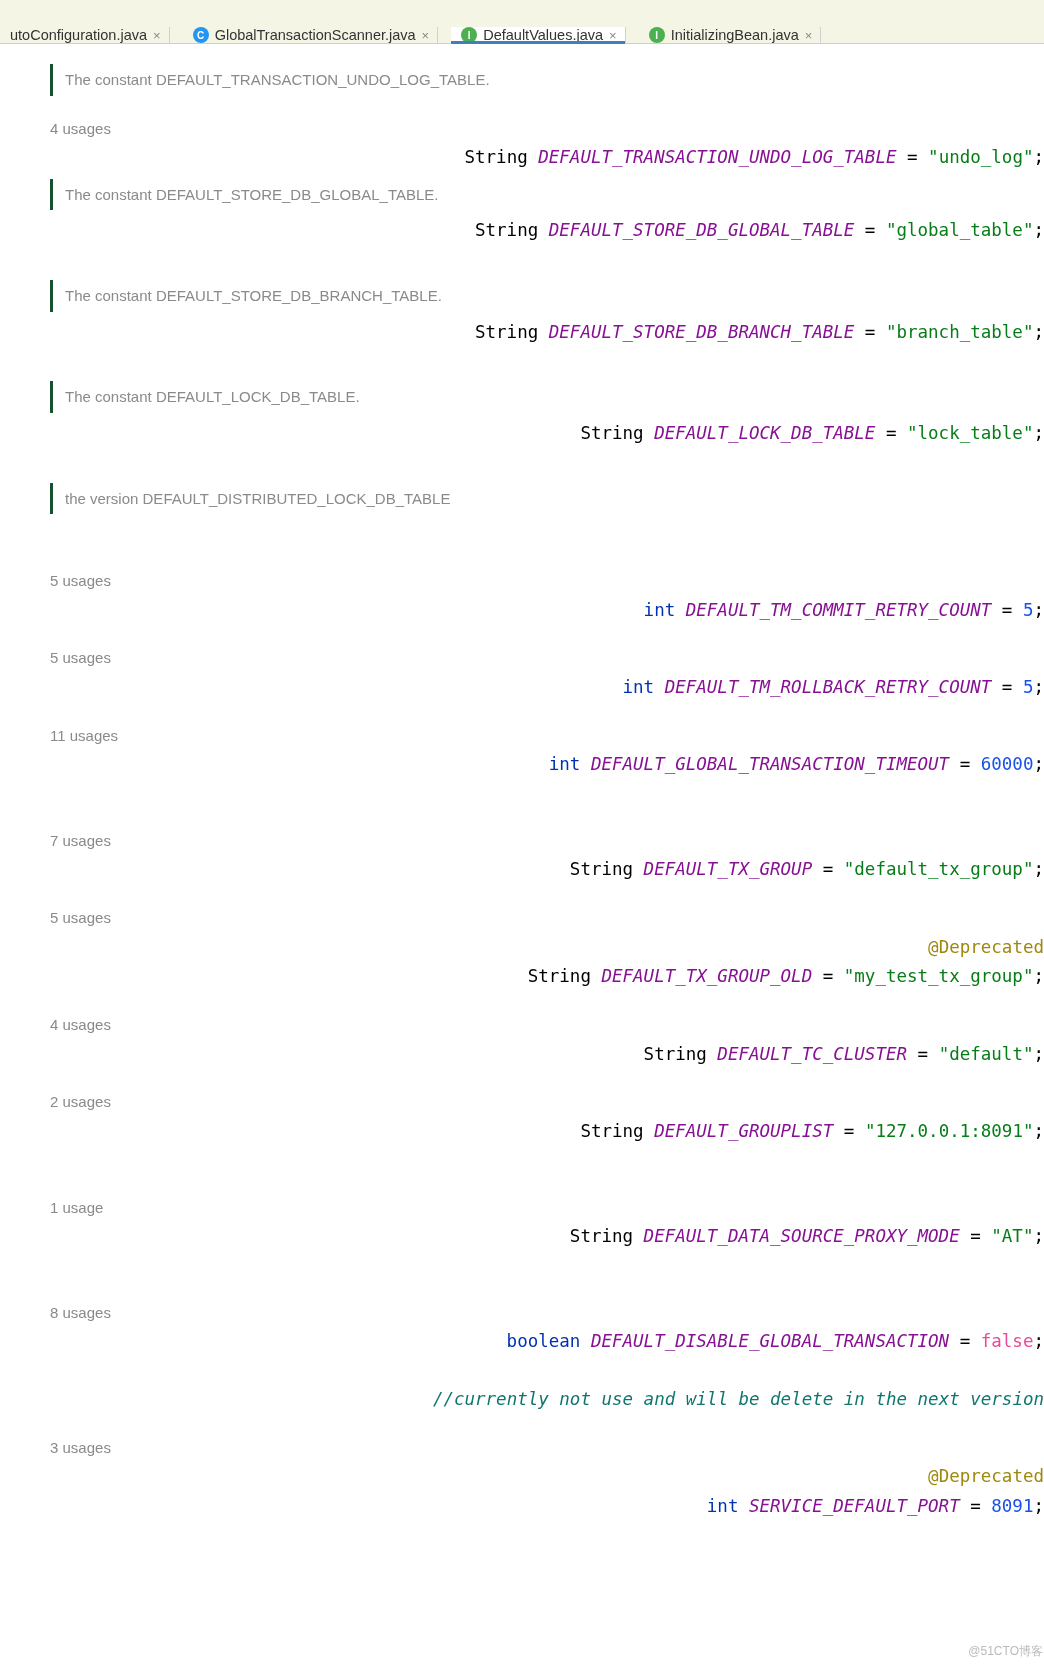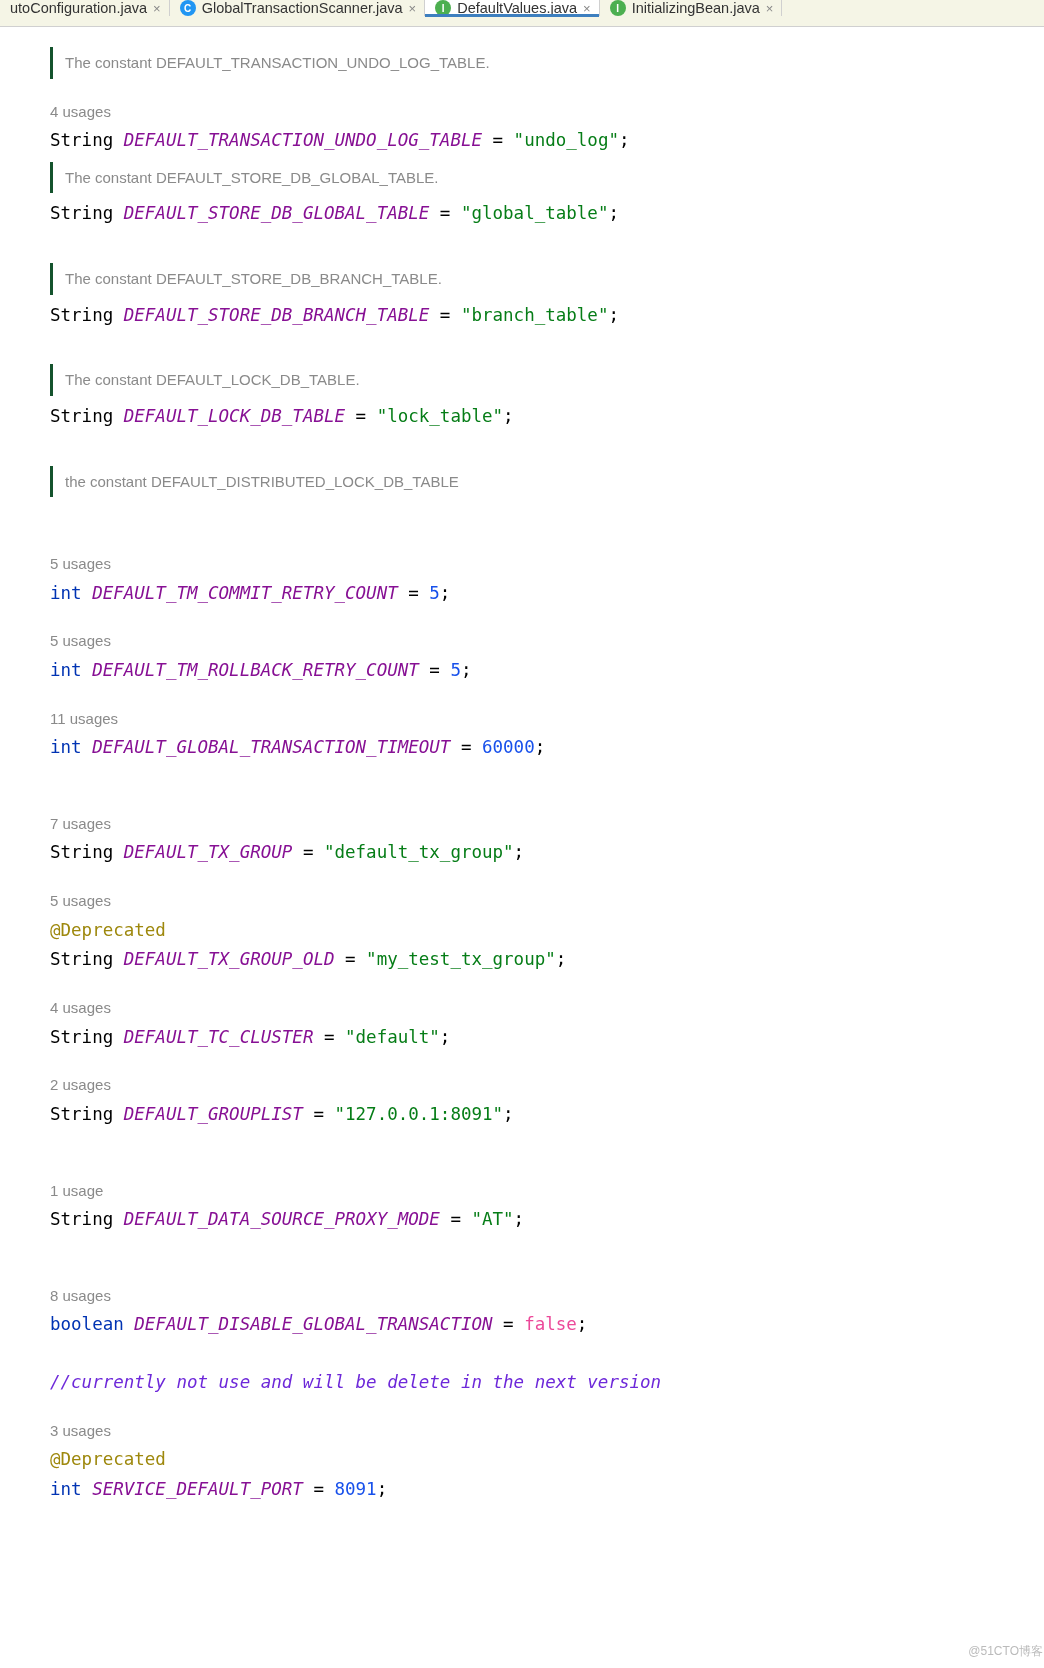--- a/index.html
+++ b/index.html
@@ -7,22 +7,23 @@
     font-family: "Segoe UI", Arial, sans-serif;
     font-size: 15px;
     background: #ffffff;
     color: #000000;
     width: 1044px;
   }
   .tab-bar {
     display: flex;
     background: #f5f5e6;
     border-bottom: 1px solid #d0d0d0;
-    height: 27px;
-    align-items: flex-start;
+    height: 44px;
+    align-items: flex-end;
+    gap: 13px;
   }
   .tab {
     display: flex;
     align-items: center;
     padding: 0 8px 0 10px;
     border-right: 1px solid #d0d0d0;
     font-size: 14.5px;
     color: #333;
     white-space: nowrap;
     cursor: pointer;
@@ -69,29 +70,29 @@
     color: #8a8a8a;
     font-family: "Segoe UI", Arial, sans-serif;
     font-size: 15px;
   }
   .usages {
     color: #8a8a8a;
     font-family: "Segoe UI", Arial, sans-serif;
     font-size: 15px;
     margin: 20px 0 2px 0;
   }
-  .code-line { white-space: pre; }
+  .code-line { white-space: pre; text-align: right; }
   .kw { color: #0033b3; }
   .type { color: #000000; }
   .ident { color: #871094; font-style: italic; }
   .str { color: #067d17; }
   .num { color: #1750eb; }
   .boolv { color: #ec4899; }
   .anno { color: #9e880d; margin-top: 32px; }
-  .comment { color: #6d28d9; font-style: italic; }
+  .comment { color: #0f766e; font-style: italic; }
   .blank2 { height: 28px; }
   .watermark {
     position: fixed;
     bottom: 8px;
     right: 1px;
     color: #bbbbbb;
     font-size: 12px;
     font-family: "Segoe UI", Arial, sans-serif;
   }
 </style>
@@ -126,21 +127,21 @@
     <div class="code-line"><span class="type">String</span> <span class="ident">DEFAULT_TRANSACTION_UNDO_LOG_TABLE</span> = <span class="str">"undo_log"</span>;</div>
     <div class="doc-block">The constant DEFAULT_STORE_DB_GLOBAL_TABLE.</div>
     <div class="code-line"><span class="type">String</span> <span class="ident">DEFAULT_STORE_DB_GLOBAL_TABLE</span> = <span class="str">"global_table"</span>;</div>
     <div class="blank2"></div>
     <div class="doc-block">The constant DEFAULT_STORE_DB_BRANCH_TABLE.</div>
     <div class="code-line"><span class="type">String</span> <span class="ident">DEFAULT_STORE_DB_BRANCH_TABLE</span> = <span class="str">"branch_table"</span>;</div>
     <div class="blank2"></div>
     <div class="doc-block">The constant DEFAULT_LOCK_DB_TABLE.</div>
     <div class="code-line"><span class="type">String</span> <span class="ident">DEFAULT_LOCK_DB_TABLE</span> = <span class="str">"lock_table"</span>;</div>
     <div class="blank2"></div>
-    <div class="doc-block">the constant DEFAULT_DISTRIBUTED_LOCK_DB_TABLE</div>
+    <div class="doc-block">the version DEFAULT_DISTRIBUTED_LOCK_DB_TABLE</div>
     <div class="blank2"></div>
     <div class="usages">5 usages</div>
     <div class="code-line"><span class="kw">int</span> <span class="ident">DEFAULT_TM_COMMIT_RETRY_COUNT</span> = <span class="num">5</span>;</div>
     <div class="usages">5 usages</div>
     <div class="code-line"><span class="kw">int</span> <span class="ident">DEFAULT_TM_ROLLBACK_RETRY_COUNT</span> = <span class="num">5</span>;</div>
     <div class="usages">11 usages</div>
     <div class="code-line"><span class="kw">int</span> <span class="ident">DEFAULT_GLOBAL_TRANSACTION_TIMEOUT</span> = <span class="num">60000</span>;</div>
     <div class="blank2"></div>
     <div class="usages">7 usages</div>
     <div class="code-line"><span class="type">String</span> <span class="ident">DEFAULT_TX_GROUP</span> = <span class="str">"default_tx_group"</span>;</div>

